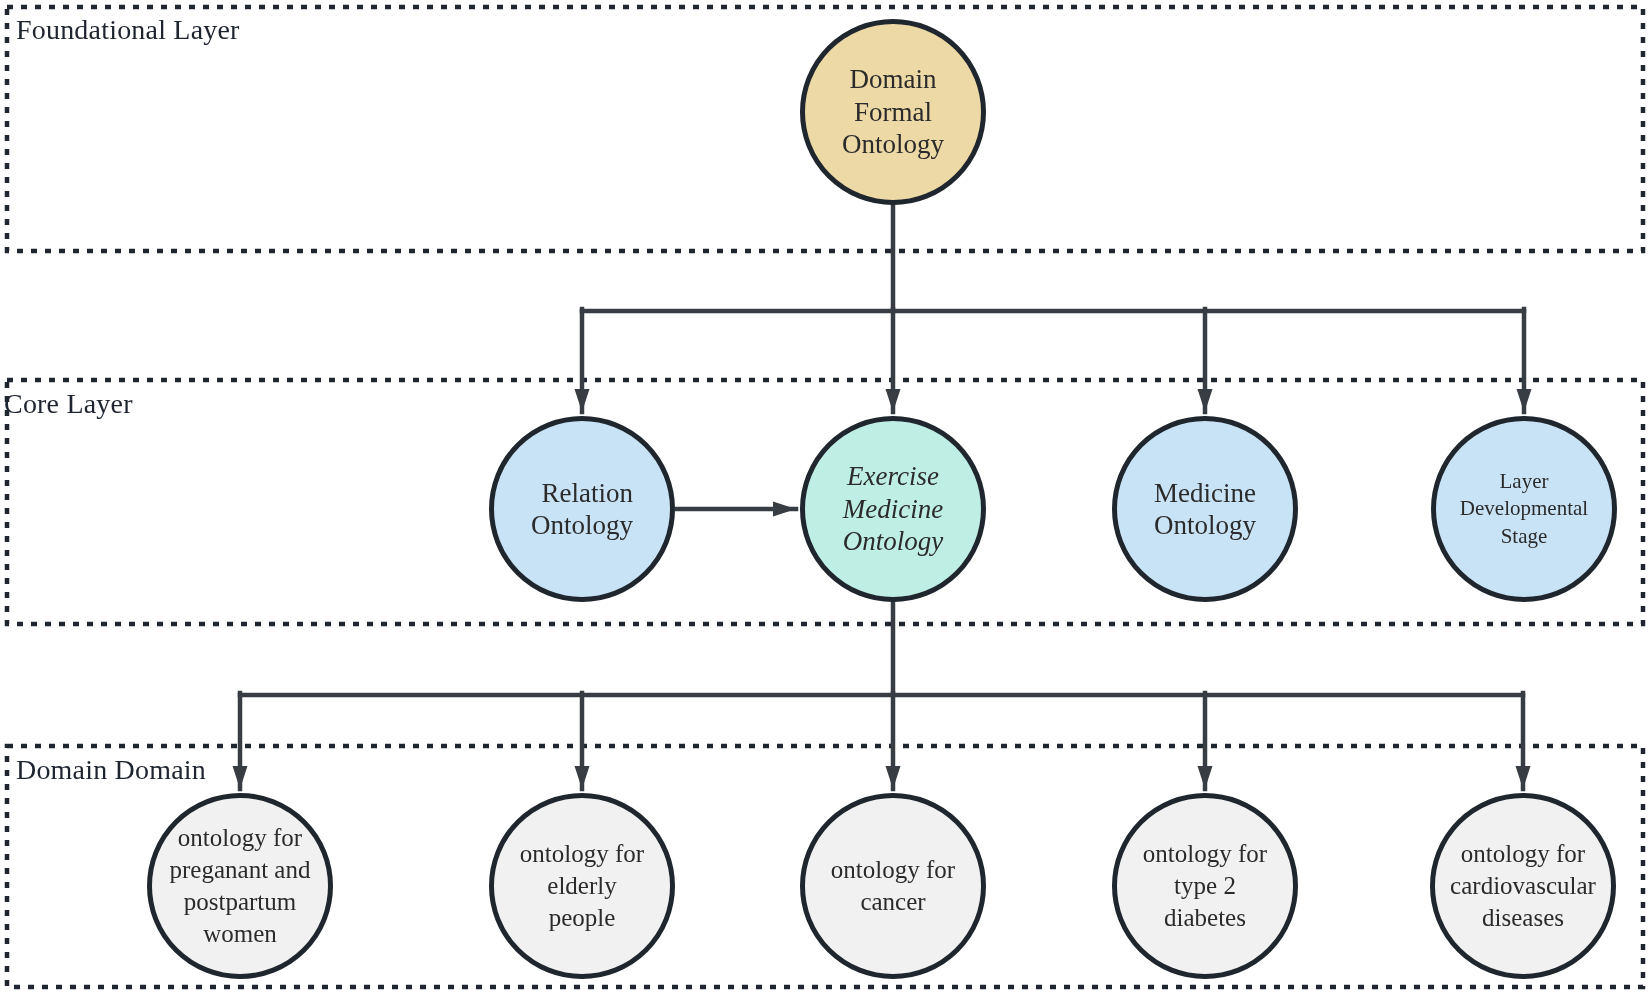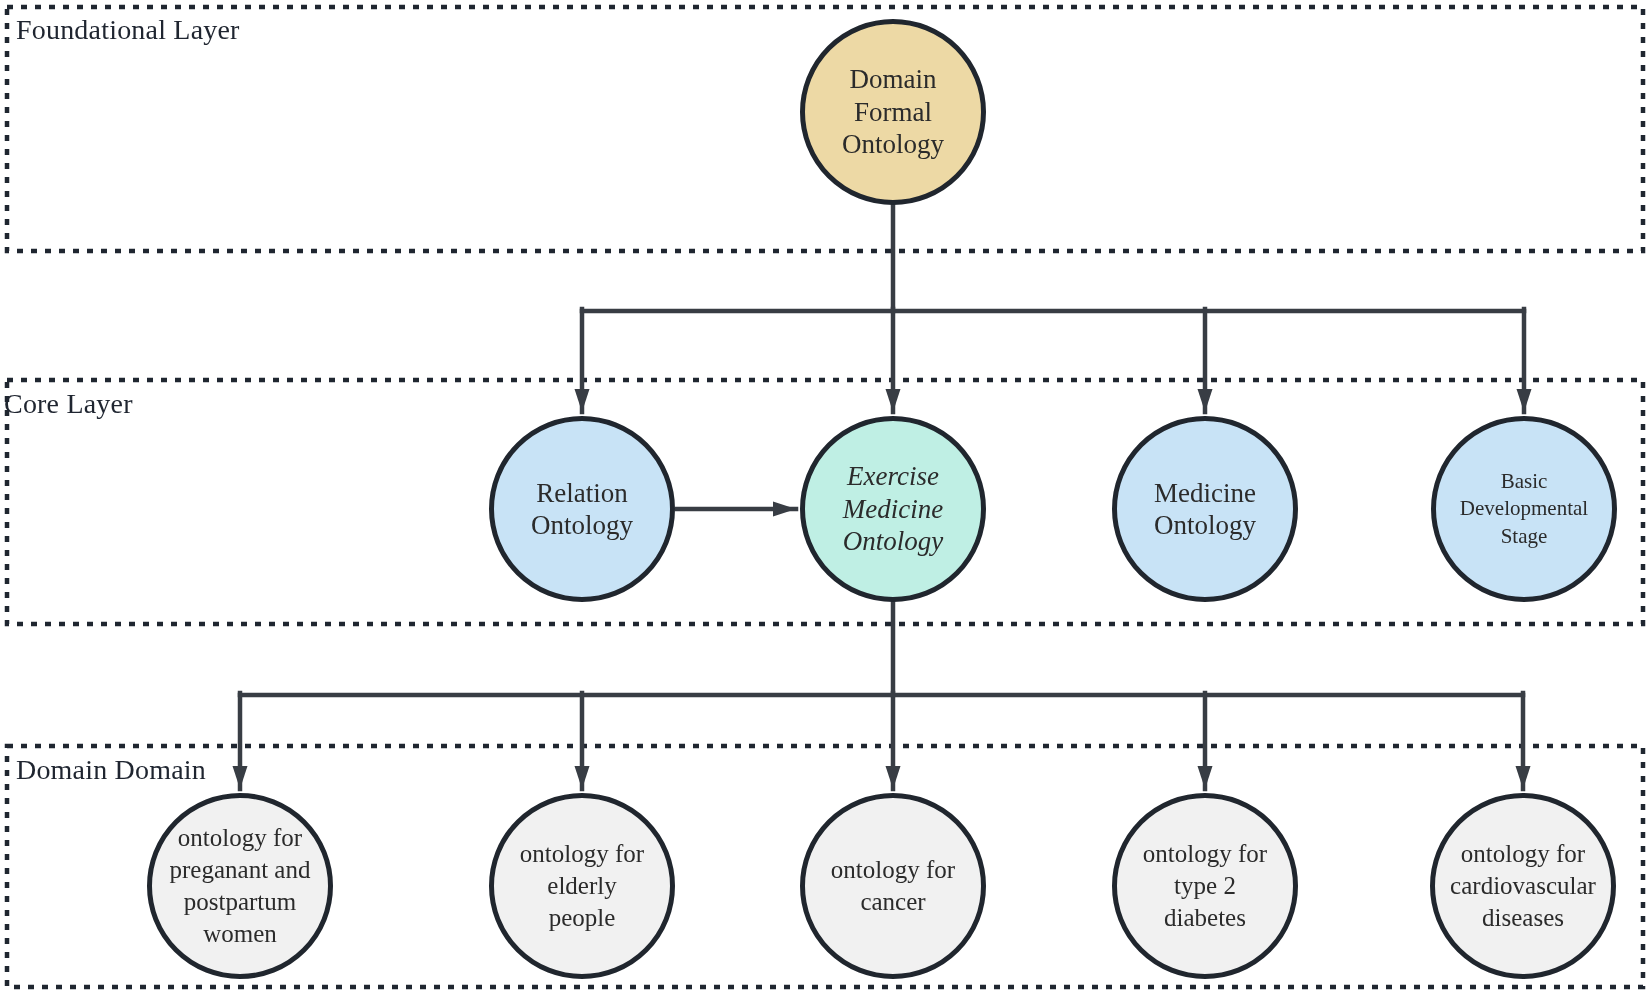--- a/index.html
+++ b/index.html
@@ -96,35 +96,35 @@
   <div class="layer-label" style="left:16px; top:14px;">Foundational Layer</div>
   <div class="layer-label" style="left:4px; top:388px;">Core Layer</div>
   <div class="layer-label" style="left:16px; top:754px;">Domain Domain</div>
 
   <div class="node" style="left: 800px; top: 19px; background-color: rgb(237, 217, 165);">
     <span class="node-label">Domain
 Formal
 Ontology</span>
   </div>
 
-  <div class="node" style="left: 489px; top: 416px; background-color: rgb(200, 227, 246);">
+  <div class="node" style="left: 489px; top: 416px; background-color: rgb(200, 227, 246); text-align: right;">
     <span class="node-label">Relation
 Ontology</span>
   </div>
   <div class="node" style="left: 800px; top: 416px; background-color: rgb(191, 239, 228); font-style: italic;">
     <span class="node-label">Exercise
 Medicine
 Ontology</span>
   </div>
   <div class="node" style="left: 1112px; top: 416px; background-color: rgb(200, 227, 246);">
     <span class="node-label">Medicine
 Ontology</span>
   </div>
   <div class="node" style="left: 1431px; top: 416px; background-color: rgb(200, 227, 246);">
-    <span class="node-label small">Basic
+    <span class="node-label small">Layer
 Developmental
 Stage</span>
   </div>
 
   <div class="node" style="left: 147px; top: 793px; background-color: rgb(241, 241, 241);">
     <span class="node-label domain">ontology for
 preganant and
 postpartum
 women</span>
   </div>

